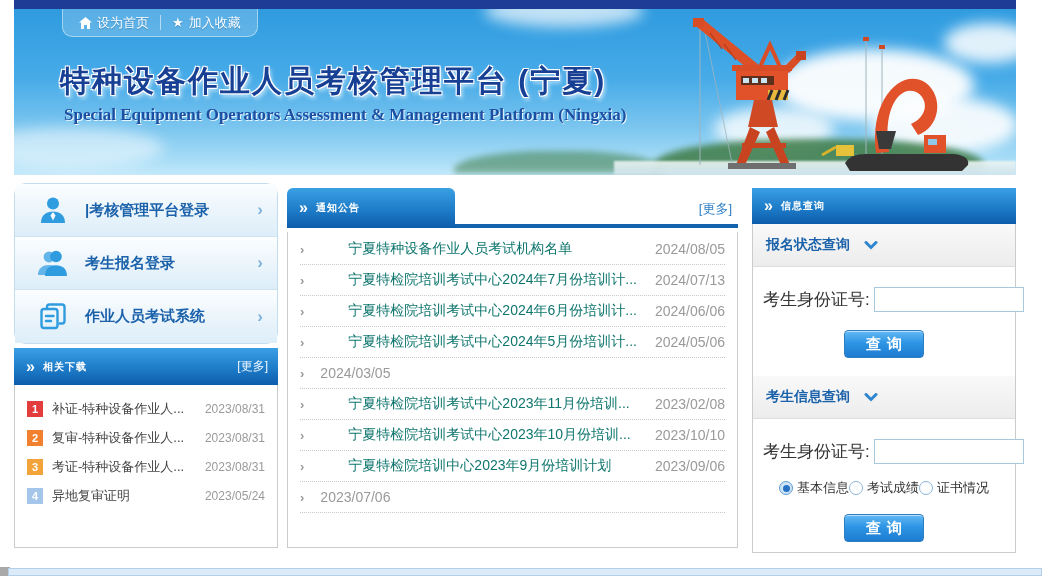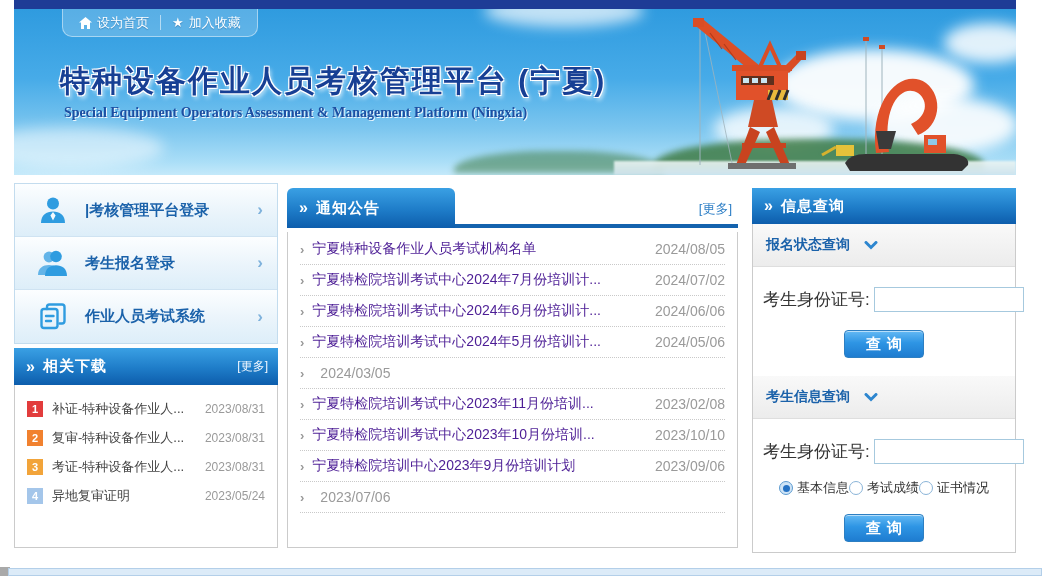--- a/index.html
+++ b/index.html
@@ -30,38 +30,38 @@
   .quick-divider { width:1px; height:15px; background:rgba(255,255,255,.55); }
   .star-glyph { font-size:13px; line-height:1; }
 
   .banner-title {
     position:absolute; left:46px; top:52px; font-size:30px; font-weight:bold; color:#173f94;
     letter-spacing:2px; white-space:nowrap;
     text-shadow:-1px -1px 0 #fff,1px -1px 0 #fff,-1px 1px 0 #fff,1px 1px 0 #fff,2px 3px 4px rgba(255,255,255,.75);
   }
   .banner-subtitle {
     position:absolute; left:50px; top:96px; font-family:"Liberation Serif","DejaVu Serif",serif;
-    font-weight:bold; font-size:14px; color:#1c4fa2; white-space:nowrap;
+    font-weight:bold; font-size:17px; color:#1c4fa2; white-space:nowrap;
     text-shadow:1px 1px 0 rgba(255,255,255,.85);
   }
   .crane-svg { position:absolute; right:6px; bottom:0; }
 
   
   .blue-hdr {
     background:linear-gradient(180deg,#3aa0e4 0%,#1e7cc8 55%,#0d5dac 100%);
     color:#fff; display:flex; align-items:center;
   }
   .hdr-arrows { font-size:16px; font-weight:bold; margin:0 8px 0 12px; }
-  .hdr-title { font-size:15px; font-weight:bold; letter-spacing:1px; }
+  .hdr-title { font-size:10px; font-weight:bold; letter-spacing:1px; }
   .hdr-more { margin-left:auto; margin-right:10px; font-size:12px; color:#f2f8ff; cursor:pointer; }
 
   
   .login-menu {
     position:absolute; left:0; top:183px; width:264px;
-    border:1px solid #c3dcee; background:#edf5fb; border-radius:0;
+    border:1px solid #c3dcee; background:#edf5fb; border-radius:12px;
   }
   .menu-row {
     height:53px; display:flex; align-items:center; padding:0 14px 0 20px; cursor:pointer;
     background:linear-gradient(180deg,#fcfeff 0%,#eaf4fb 55%,#ddeef9 100%);
     border-bottom:1px solid #cfe3f2;
   }
   .menu-row:last-child { border-bottom:none; }
   .menu-icon { width:36px; display:flex; align-items:center; justify-content:center; }
   .menu-label { flex:1; margin-left:14px; font-size:15px; font-weight:bold; color:#1b62aa; white-space:nowrap; }
   .menu-chevron { color:#7fb2dc; font-size:17px; font-weight:bold; }
@@ -86,21 +86,21 @@
     position:absolute; left:0; top:0; width:168px; height:40px; border-radius:6px 6px 0 0;
     display:flex; align-items:center;
   }
   .notice-more { position:absolute; right:6px; bottom:6px; font-size:13px; color:#2e7fc6; cursor:pointer; }
   .notice-body {
     position:absolute; left:273px; top:232px; width:451px; height:316px;
     background:#fff; border:1px solid #cbcbcb; border-top:none; padding:2px 12px 0 12px;
   }
   .notice-row { height:31px; display:flex; align-items:center; border-bottom:1px dotted #c9c9c9; }
   .notice-bullet { color:#999; font-weight:bold; font-size:13px; margin-right:8px; }
-  .notice-title { flex:1; font-size:14px; color:#4c1d95; white-space:nowrap; overflow:hidden; cursor:pointer; }
+  .notice-title { flex:1; font-size:14px; color:#0f766e; white-space:nowrap; overflow:hidden; cursor:pointer;margin-left:36px; }
   .notice-date { font-size:14px; color:#9a9a9a; margin-left:8px; }
 
   
   .query-header { position:absolute; left:738px; top:188px; width:264px; height:36px; }
   .query-body {
     position:absolute; left:738px; top:224px; width:264px; height:329px;
     background:#fff; border:1px solid #cbcbcb; border-top:none;
   }
   .section-header {
     height:43px; display:flex; align-items:center; padding:16px 13px; cursor:pointer;
@@ -286,21 +286,21 @@
   </div>
   <div class="notice-body">
     <div class="notice-row">
       <span class="notice-bullet">›</span>
       <span class="notice-title">宁夏特种设备作业人员考试机构名单</span>
       <span class="notice-date">2024/08/05</span>
     </div>
     <div class="notice-row">
       <span class="notice-bullet">›</span>
       <span class="notice-title">宁夏特检院培训考试中心2024年7月份培训计...</span>
-      <span class="notice-date">2024/07/02</span>
+      <span class="notice-date">2024/07/13</span>
     </div>
     <div class="notice-row">
       <span class="notice-bullet">›</span>
       <span class="notice-title">宁夏特检院培训考试中心2024年6月份培训计...</span>
       <span class="notice-date">2024/06/06</span>
     </div>
     <div class="notice-row">
       <span class="notice-bullet">›</span>
       <span class="notice-title">宁夏特检院培训考试中心2024年5月份培训计...</span>
       <span class="notice-date">2024/05/06</span>

